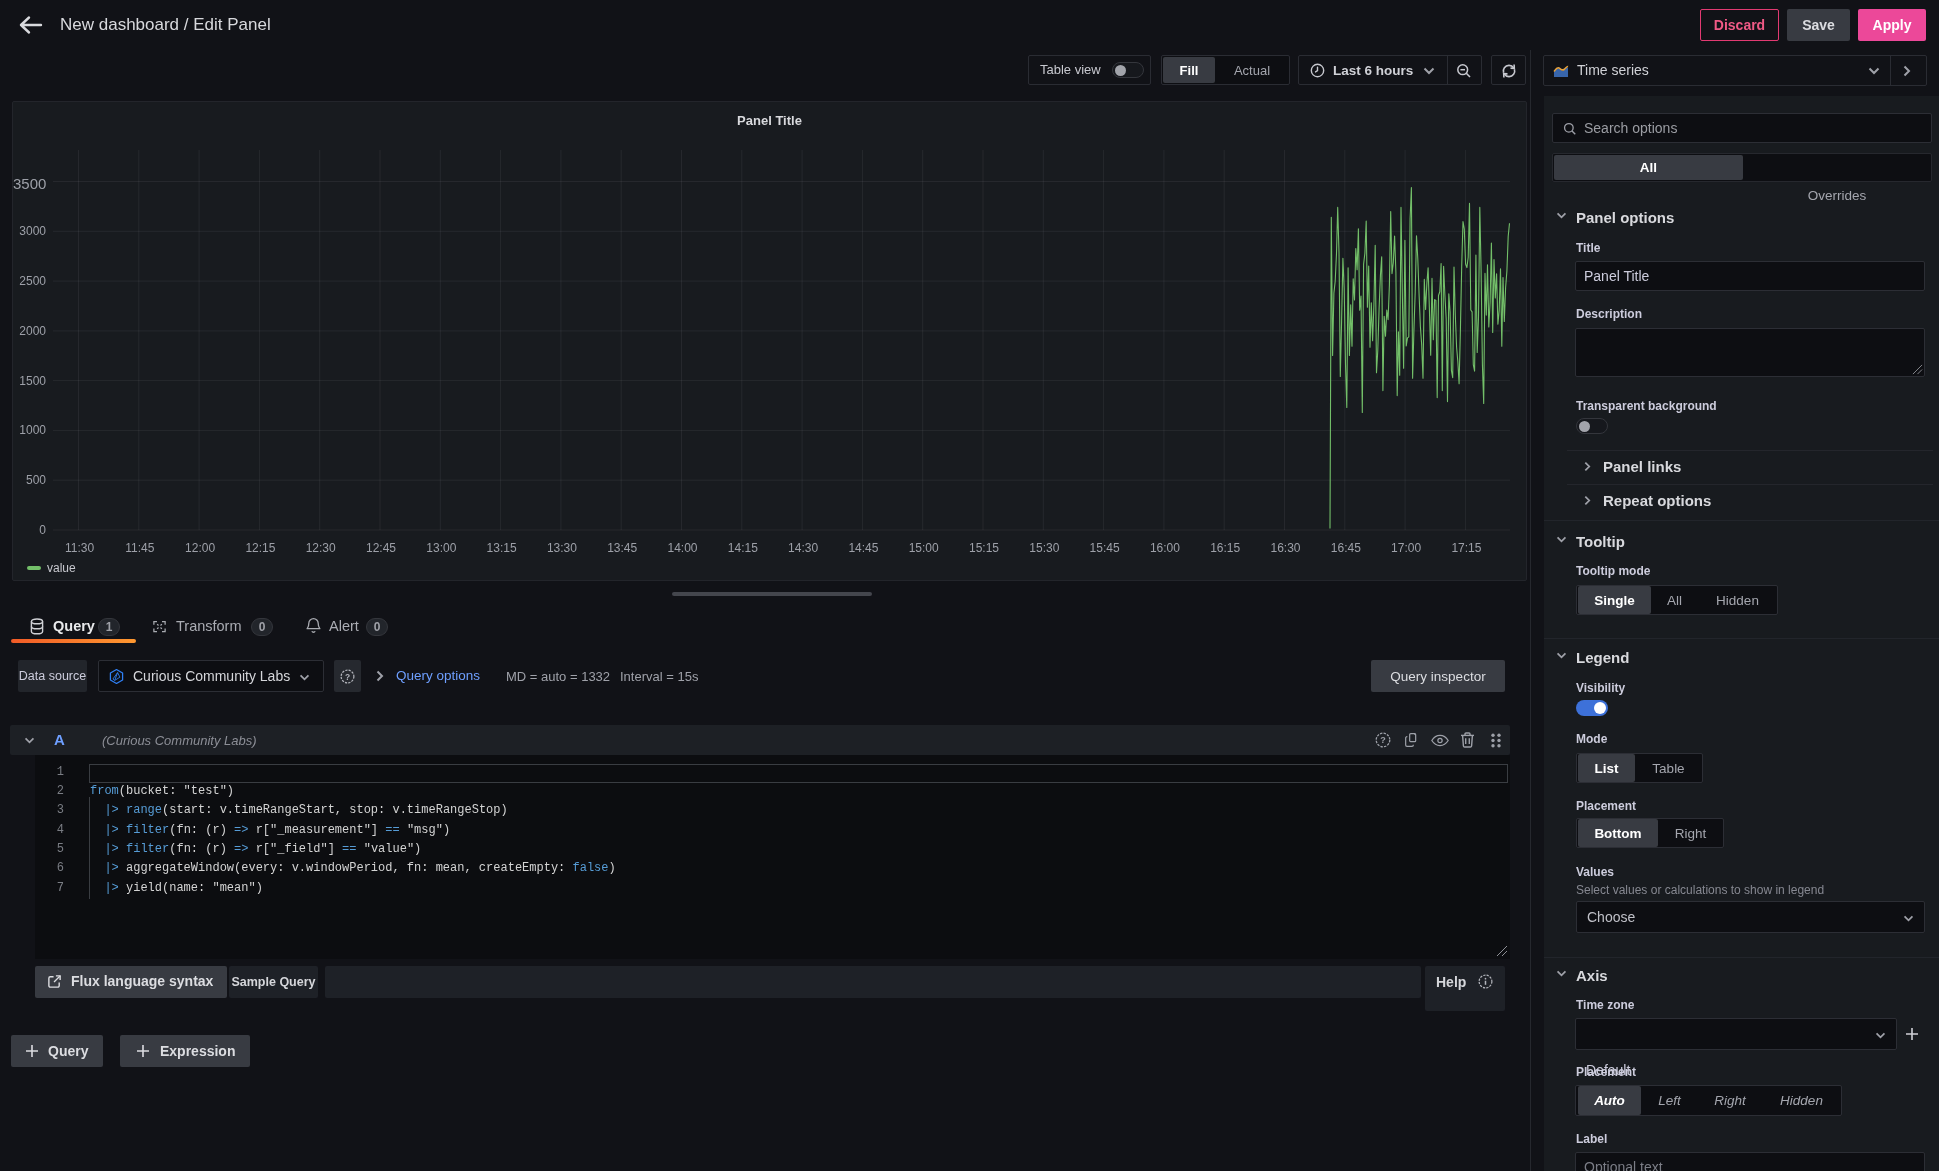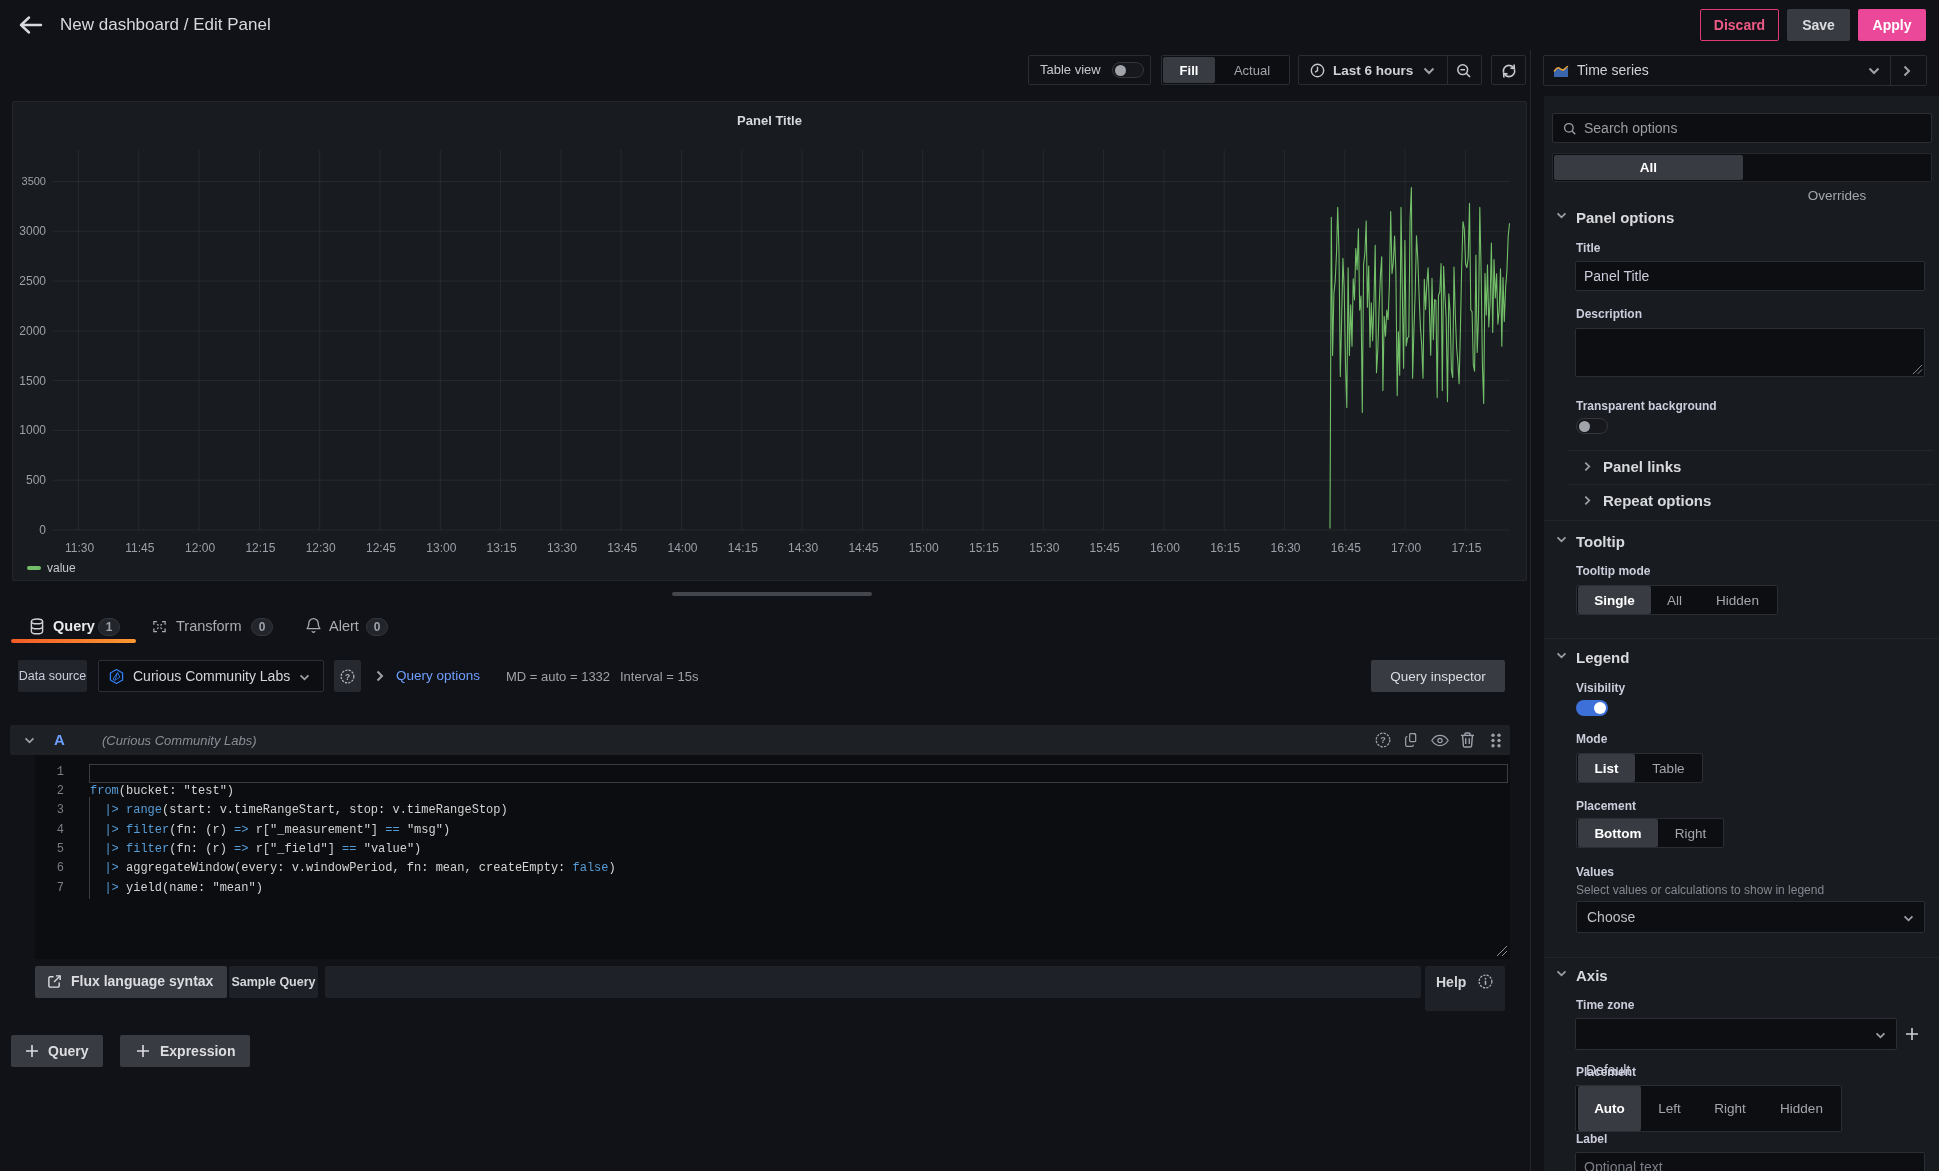--- a/index.html
+++ b/index.html
@@ -66,21 +66,21 @@
 
 <div class="abs" style="left:12px;top:101px;width:1515px;height:480px;background:#181b1f;border:1px solid #23252b;border-radius:2px;">
   <div style="position:absolute;left:0;top:11px;width:100%;text-align:center;font-size:13px;font-weight:700;color:#d8d9dd;">Panel Title</div>
   <div style="position:absolute;left:0;top:421.0px;width:33px;text-align:right;font-size:12px;color:#9da0a8;">0</div>
     <div style="position:absolute;left:0;top:371.2px;width:33px;text-align:right;font-size:12px;color:#9da0a8;">500</div>
     <div style="position:absolute;left:0;top:321.4px;width:33px;text-align:right;font-size:12px;color:#9da0a8;">1000</div>
     <div style="position:absolute;left:0;top:271.6px;width:33px;text-align:right;font-size:12px;color:#9da0a8;">1500</div>
     <div style="position:absolute;left:0;top:221.9px;width:33px;text-align:right;font-size:12px;color:#9da0a8;">2000</div>
     <div style="position:absolute;left:0;top:172.1px;width:33px;text-align:right;font-size:12px;color:#9da0a8;">2500</div>
     <div style="position:absolute;left:0;top:122.3px;width:33px;text-align:right;font-size:12px;color:#9da0a8;">3000</div>
-    <div style="position:absolute;left:0;top:72.5px;width:33px;text-align:right;font-size:11px;color:#9da0a8;">3500</div>
+    <div style="position:absolute;left:0;top:72.5px;width:33px;text-align:right;font-size:15px;color:#9da0a8;">3500</div>
   <div style="position:absolute;left:41.5px;top:439px;width:50px;text-align:center;font-size:12px;color:#9da0a8;">11:30</div>
     <div style="position:absolute;left:101.8px;top:439px;width:50px;text-align:center;font-size:12px;color:#9da0a8;">11:45</div>
     <div style="position:absolute;left:162.1px;top:439px;width:50px;text-align:center;font-size:12px;color:#9da0a8;">12:00</div>
     <div style="position:absolute;left:222.4px;top:439px;width:50px;text-align:center;font-size:12px;color:#9da0a8;">12:15</div>
     <div style="position:absolute;left:282.7px;top:439px;width:50px;text-align:center;font-size:12px;color:#9da0a8;">12:30</div>
     <div style="position:absolute;left:343.0px;top:439px;width:50px;text-align:center;font-size:12px;color:#9da0a8;">12:45</div>
     <div style="position:absolute;left:403.3px;top:439px;width:50px;text-align:center;font-size:12px;color:#9da0a8;">13:00</div>
     <div style="position:absolute;left:463.6px;top:439px;width:50px;text-align:center;font-size:12px;color:#9da0a8;">13:15</div>
     <div style="position:absolute;left:523.9px;top:439px;width:50px;text-align:center;font-size:12px;color:#9da0a8;">13:30</div>
     <div style="position:absolute;left:584.2px;top:439px;width:50px;text-align:center;font-size:12px;color:#9da0a8;">13:45</div>
@@ -386,20 +386,20 @@
 <div class="abs" style="left:1575px;top:1018px;width:322px;height:32px;background:#0d0e12;border:1px solid #2c2e35;border-radius:2px;">
   <div style="position:absolute;left:10px;top:7px;font-size:14px;font-weight:500;color:#ccccdc;margin-top:36px;">Default</div>
   <svg style="position:absolute;right:10px;top:13px;" width="11" height="7" viewBox="0 0 12 8">
       <path d="M1.5 1.5 L6 6 L10.5 1.5" class="chev"></path>
     </svg>
 </div>
 <svg class="abs" style="left:1905px;top:1027px;" width="14" height="14" viewBox="0 0 14 14">
     <path d="M7 1 V13 M1 7 H13" stroke="#cfd0d6" stroke-width="1.6"></path>
   </svg>
 <div class="lbl" style="left:1576px;top:1065px;">Placement</div>
-<div class="segc" style="left:1575px;top:1085px;width:267px;height:47px;">
+<div class="segc" style="left:1575px;top:1085px;width:267px;height:31px;font-style:italic;">
     <div class="segsel" style="left:2px;width:63px;font-size:13.5px;">Auto</div>
     <div class="segun" style="left:65px;width:57px;font-size:13.5px;">Left</div>
     <div class="segun" style="left:122px;width:64px;font-size:13.5px;">Right</div>
     <div class="segun" style="left:186px;width:79px;font-size:13.5px;">Hidden</div>
   </div>
 <div class="lbl" style="left:1576px;top:1132px;">Label</div>
 <div class="inp" style="left:1575px;top:1152px;width:350px;height:30px;color:#7b7d86;">Optional text</div>
 
 </body></html>

